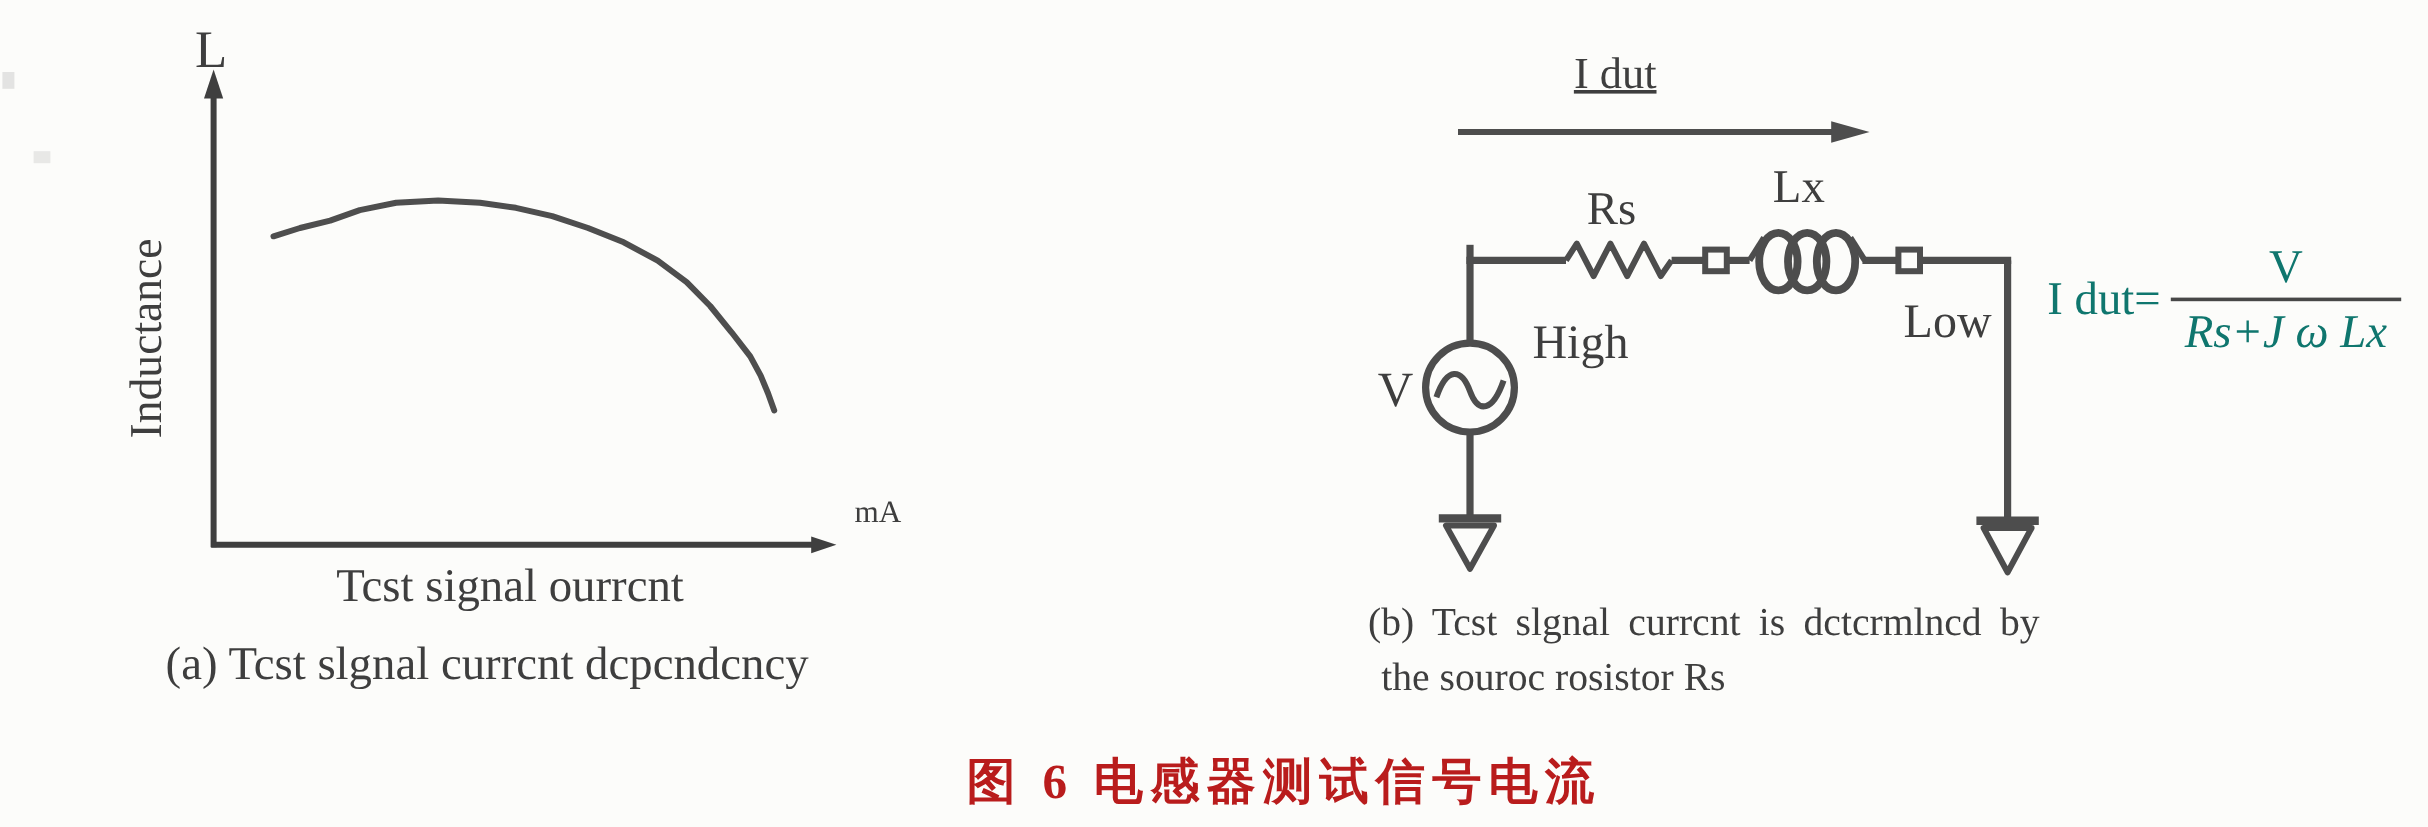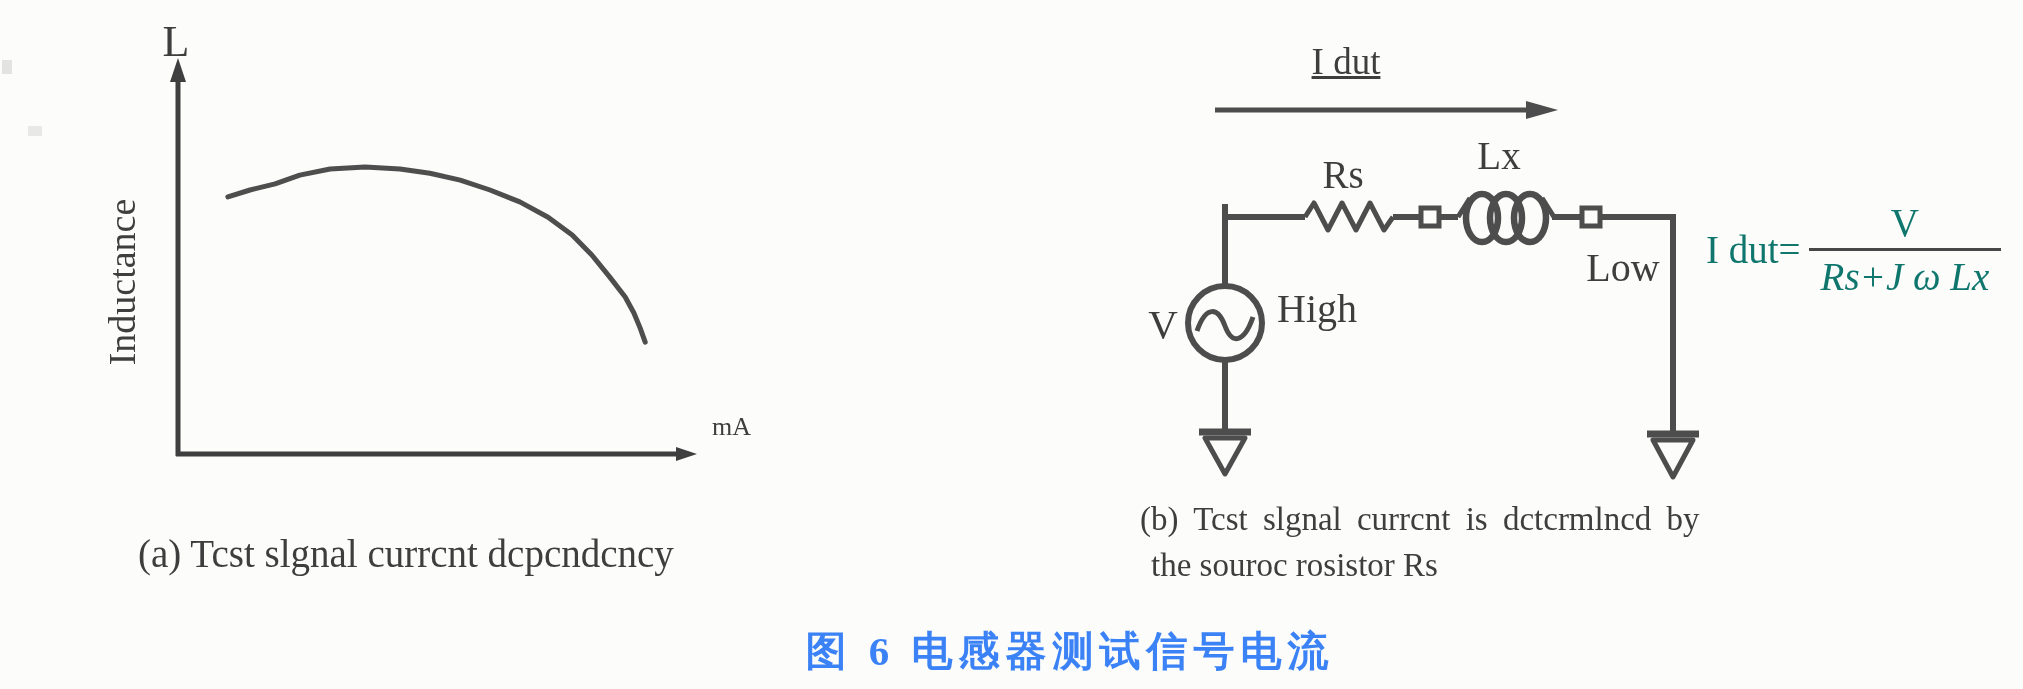--- a/index.html
+++ b/index.html
@@ -25,32 +25,32 @@
   .ma{left:712px;top:412px;font-size:26px;}
   .xlabel{left:170px;top:466px;width:510px;font-size:39px;text-align:center;}
   .cap-a{left:138px;top:531px;font-size:39px;}
 
   
   .panel-b{position:absolute;left:900px;top:0;width:1123px;height:689px;}
   .idut{left:366px;top:40px;width:160px;font-size:37px;text-align:center;text-decoration:underline;}
   .rs-lbl{left:393px;top:152px;width:100px;font-size:39px;text-align:center;}
   .lx-lbl{left:549px;top:133px;width:100px;font-size:39px;text-align:center;}
   .v-lbl{left:233px;top:300px;width:60px;font-size:41px;text-align:center;}
-  .high-lbl{left:347px;top:261px;width:140px;font-size:40px;text-align:center;margin-top:24px;}
+  .high-lbl{left:347px;top:261px;width:140px;font-size:40px;text-align:center;}
   .low-lbl{left:663px;top:244px;width:120px;font-size:40px;text-align:center;}
   .formula{position:absolute;left:806px;top:200px;display:flex;align-items:center;gap:8px;font-size:39px;color:#0f766e;}
   .frac{display:inline-flex;flex-direction:column;align-items:center;}
   .frac .num{padding:0 12px 3px;}
   .frac .den{border-top:3px solid #474747;padding:3px 12px 0;white-space:nowrap;font-style:italic;}
   .cap-b{position:absolute;left:240px;top:501px;width:640px;font-size:33px;color:#3e3e3e;}
   .cap-b .line1{word-spacing:7px;white-space:nowrap;}
   .cap-b .line2{margin-top:9px;white-space:nowrap;margin-left:11px;}
 
   .main-caption{position:absolute;left:690px;top:624px;width:760px;
-    font-size:41px;font-weight:bold;text-align:center;color:#3b82f6;letter-spacing:6px;}
+    font-size:41px;font-weight:bold;text-align:center;color:#b91c1c;letter-spacing:6px;}
 </style>
 </head>
 <body>
 
 <div class="page">
 
   <div class="speck s1"></div>
   <div class="speck s2"></div>
 
   <section class="panel-a">
@@ -60,20 +60,21 @@
       <polygon points="170,82 186,82 178,58" fill="#3f3f3f"></polygon>
 
       <line x1="176" y1="454" x2="678" y2="454" stroke="#3f3f3f" stroke-width="5"></line>
       <polygon points="676,447 676,461 697,454" fill="#3f3f3f"></polygon>
 
       <polyline points="227.9,196.9 250.0,190.0 275.1,183.9 299.8,175.1 330.1,169.0 365.1,167.1 400.0,169.0 429.9,173.2 460.2,180.1 490.0,190.0 519.8,201.9 548.1,217.2 572.2,235.1 591.8,255.0 609.8,277.1 625.2,297.0 633.9,313.0 640.1,327.9 645.2,342.1" fill="none" stroke="#4e4e4e" stroke-width="5" stroke-linejoin="round" stroke-linecap="round"></polyline>
     </svg>
     <div class="lbl l-sym">L</div>
     <div class="lbl inductance">Inductance</div>
     <div class="lbl ma">mA</div>
+    <div class="lbl xlabel">Tcst signal ourrcnt</div>
     <div class="lbl cap-a">(a) Tcst slgnal currcnt dcpcndcncy</div>
   </section>
 
   <section class="panel-b">
     <svg width="1123" height="500" viewBox="0 0 1123 500">
 
       <g>
         <line x1="315" y1="110" x2="630" y2="110" stroke="#4d4d4d" stroke-width="5"></line>
         <polygon points="626,101 626,119 658,110" fill="#4d4d4d"></polygon>
       </g>

